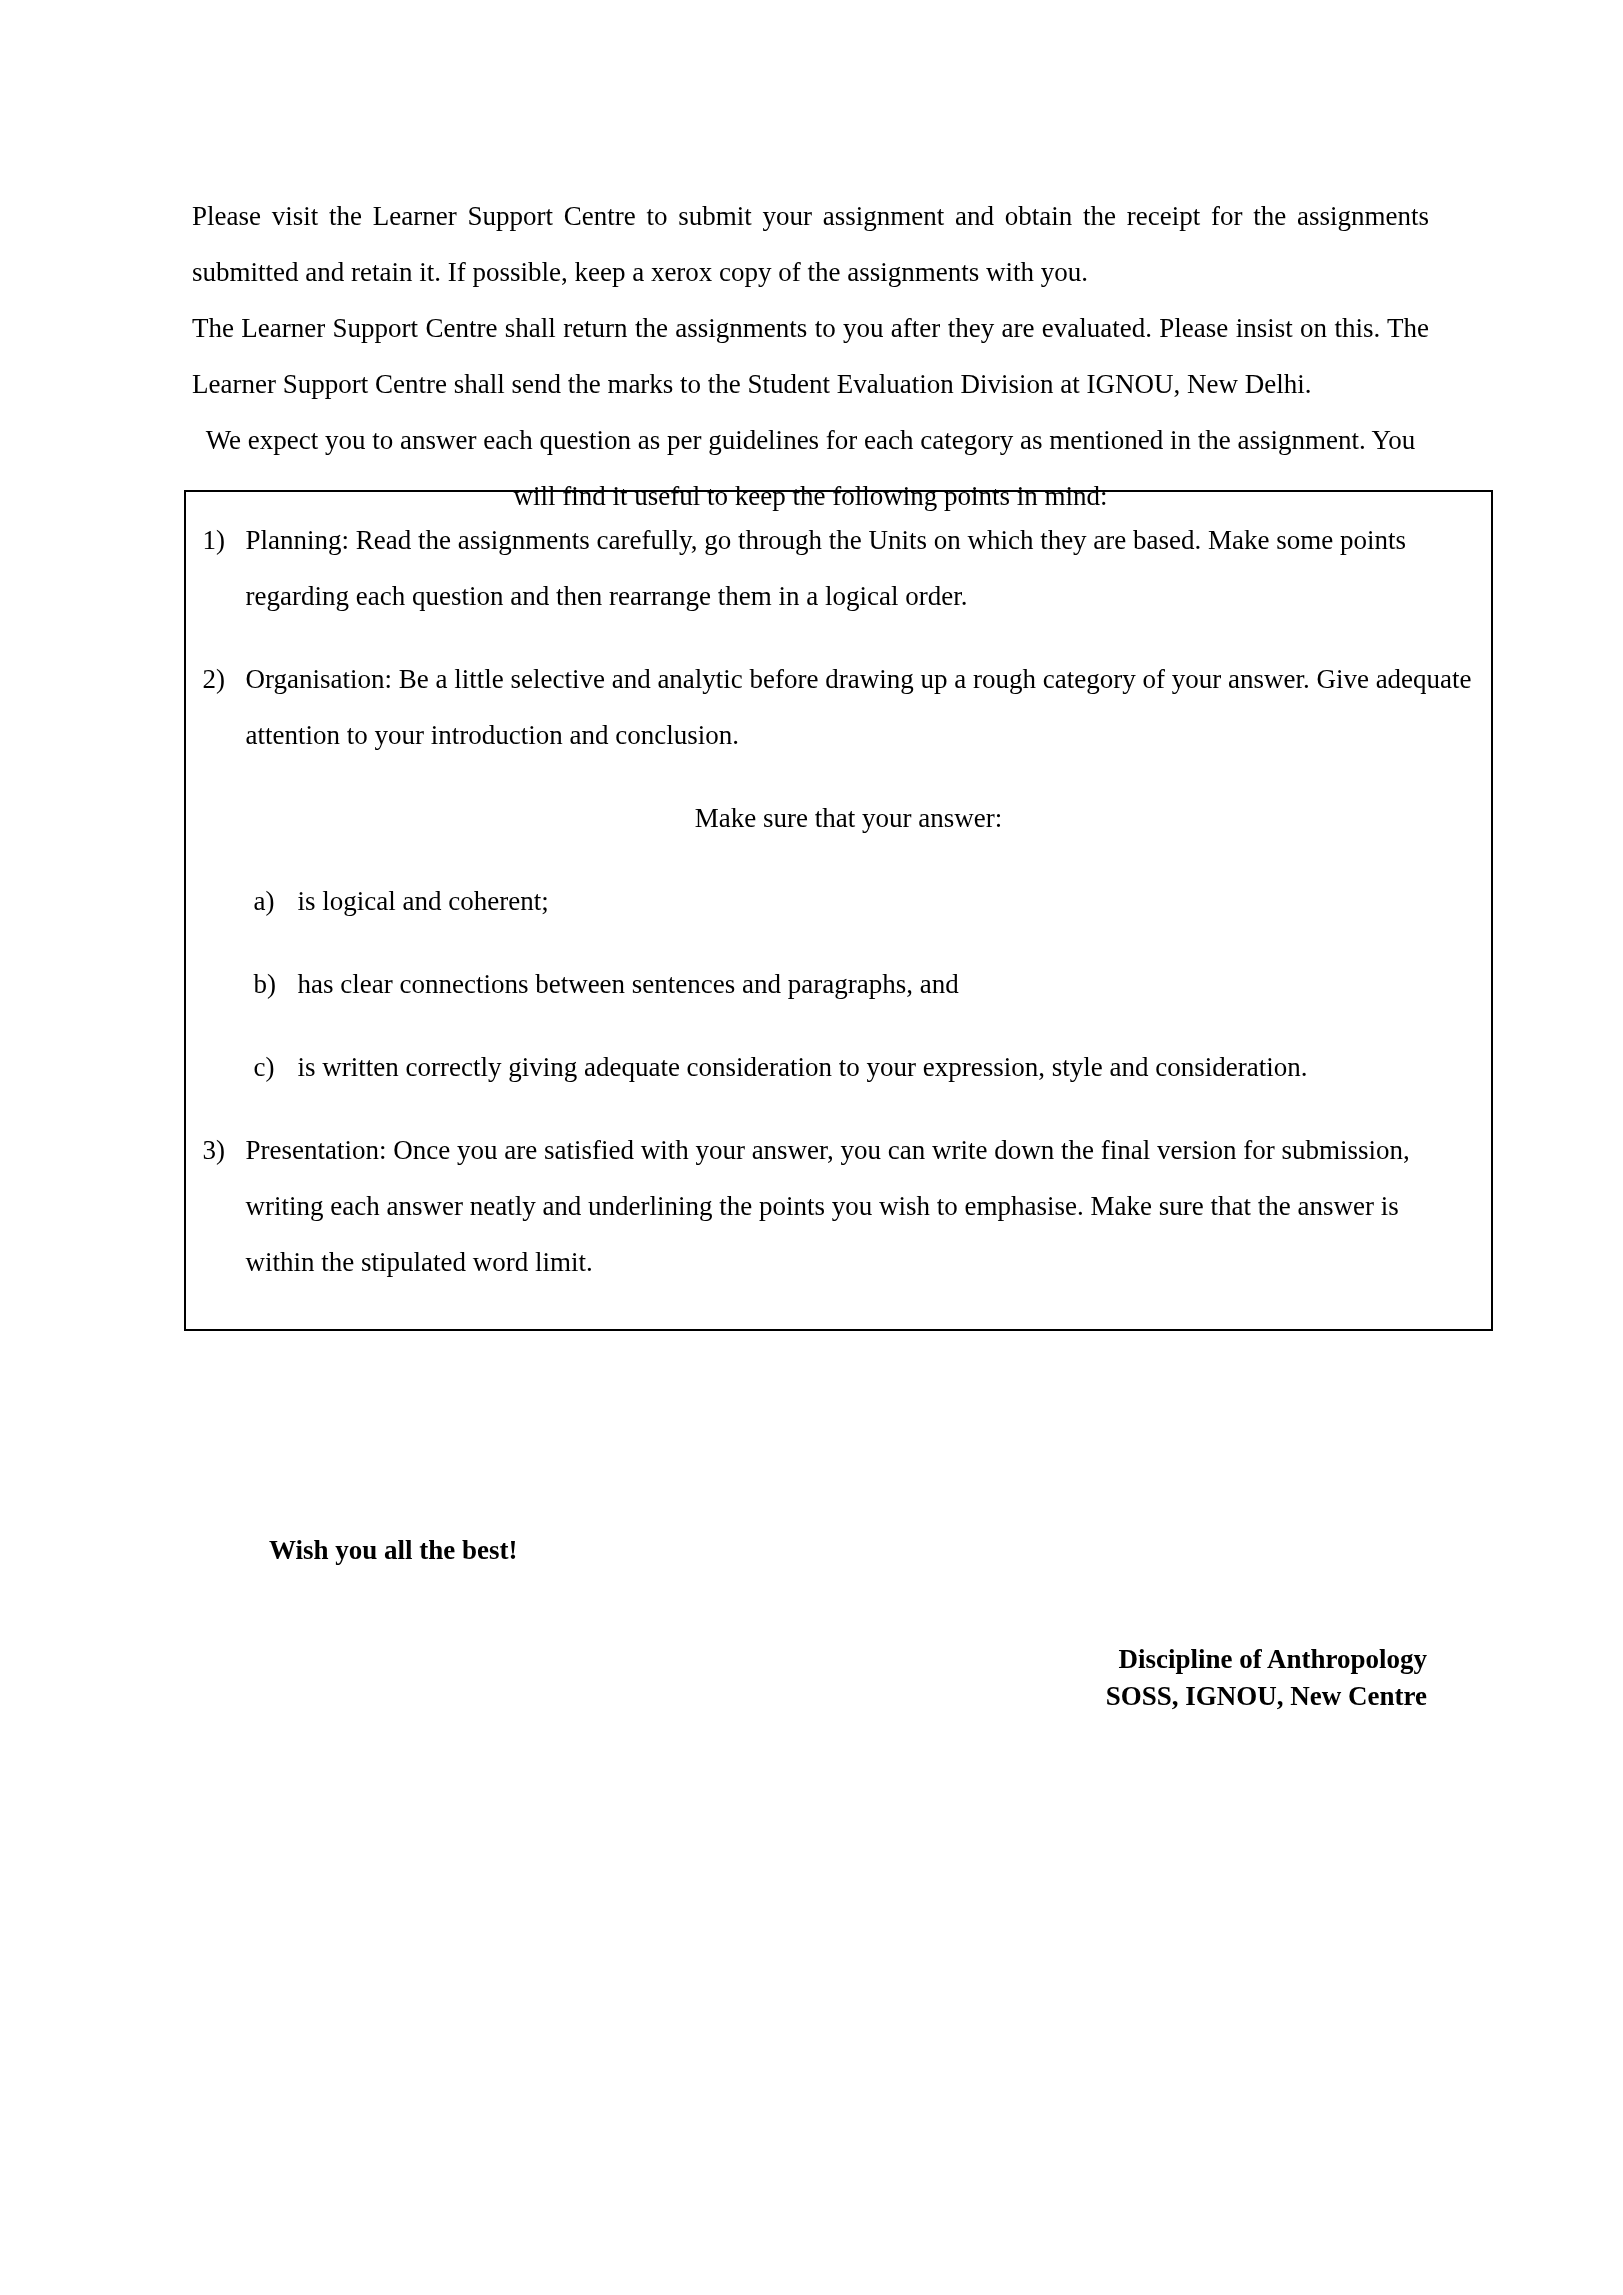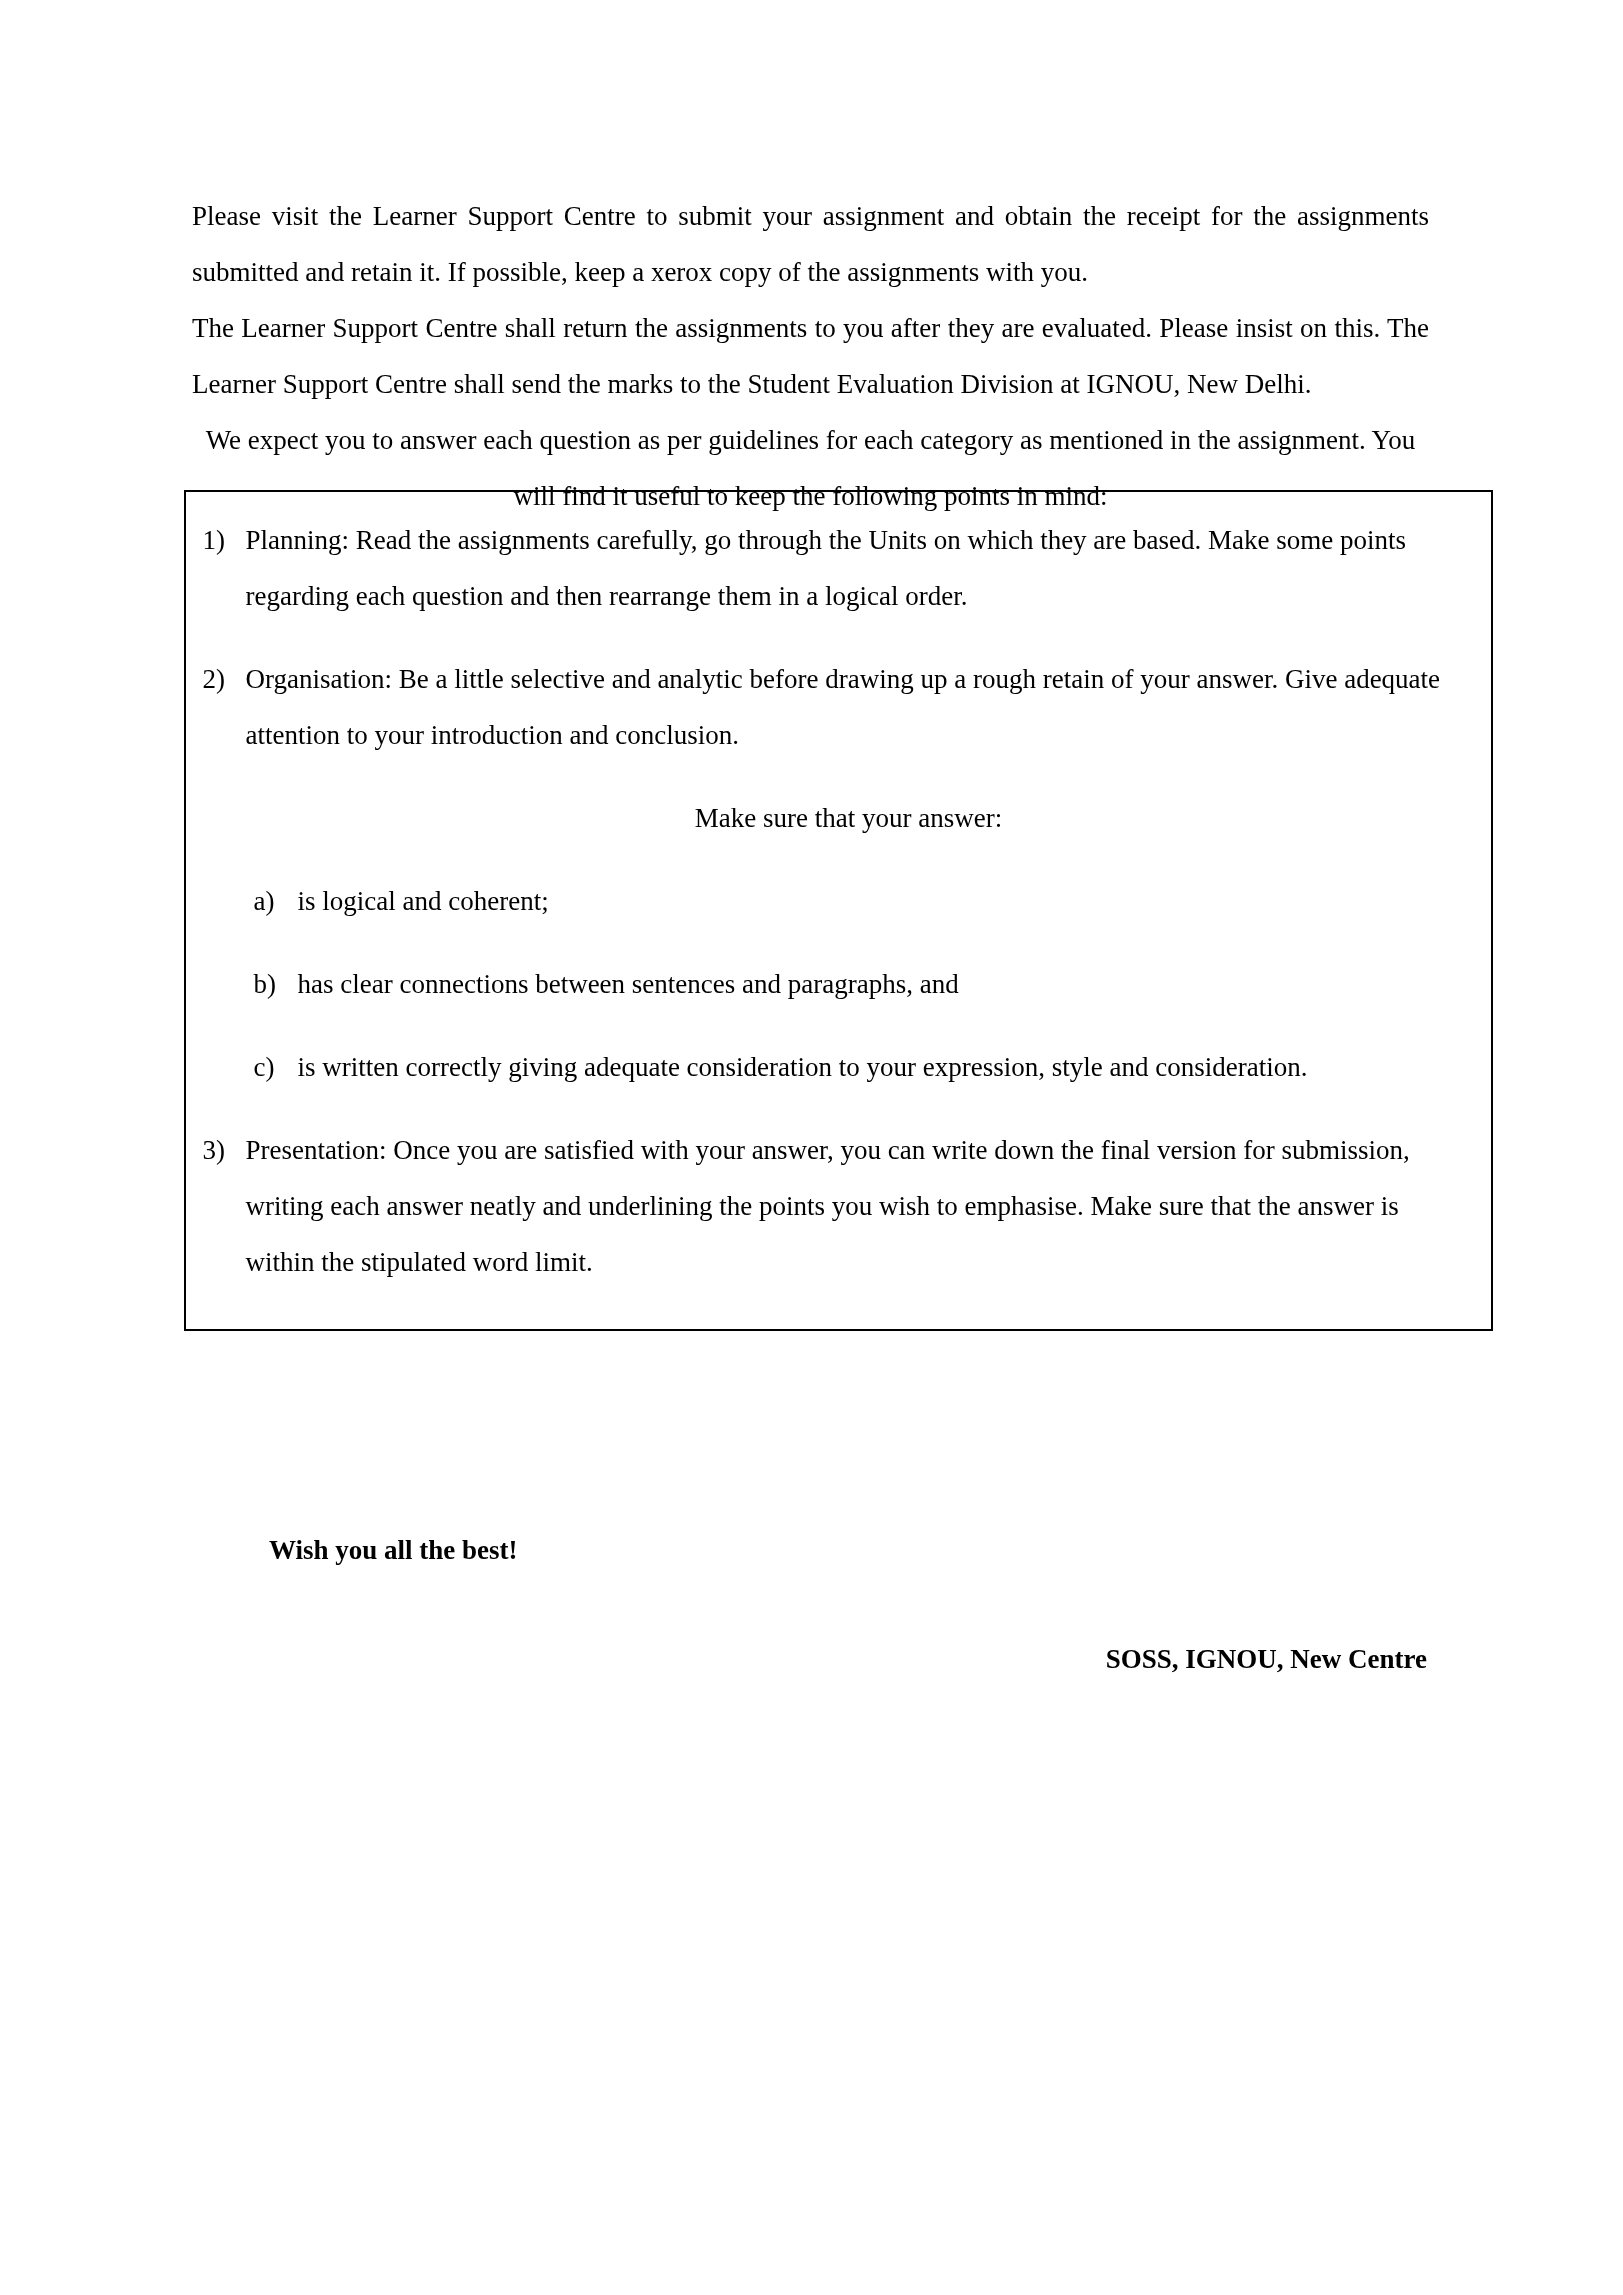--- a/index.html
+++ b/index.html
@@ -133,21 +133,21 @@
 
     <div class="guideline-box">
 
       <div class="g-item">
         <span class="g-marker">1)</span>
         <span class="g-body"><span class="g-lead">Planning</span><span>: Read the assignments carefully, go through the Units on which they are based. Make some points regarding each question and then rearrange them in a logical order.</span></span>
       </div>
 
       <div class="g-item">
         <span class="g-marker">2)</span>
-        <span class="g-body"><span class="g-lead">Organisation</span><span>: Be a little selective and analytic before drawing up a rough retain of your answer. Give adequate attention to your introduction and conclusion.</span></span>
+        <span class="g-body"><span class="g-lead">Organisation</span><span>: Be a little selective and analytic before drawing up a rough category of your answer. Give adequate attention to your introduction and conclusion.</span></span>
       </div>
 
       <p class="g-plain">Make sure that your answer:</p>
 
       <div class="sub-item">
         <span class="sub-marker">a)</span>
         <span class="sub-body">is logical and coherent;</span>
       </div>
 
       <div class="sub-item">
@@ -163,18 +163,19 @@
       <div class="g-item">
         <span class="g-marker">3)</span>
         <span class="g-body"><span class="g-lead">Presentation</span><span>: Once you are satisfied with your answer, you can write down the final version for submission, writing each answer neatly and underlining the points you wish to emphasise. Make sure that the answer is within the stipulated word limit.</span></span>
       </div>
 
     </div>
 
     <div class="wish">Wish you all the best!</div>
 
     <div class="signature">
+      <span class="sig-line">Discipline of Anthropology</span>
       <span class="sig-line">SOSS, IGNOU, New Centre</span>
     </div>
 
   </div>
 </div>
 
 
 </body></html>

